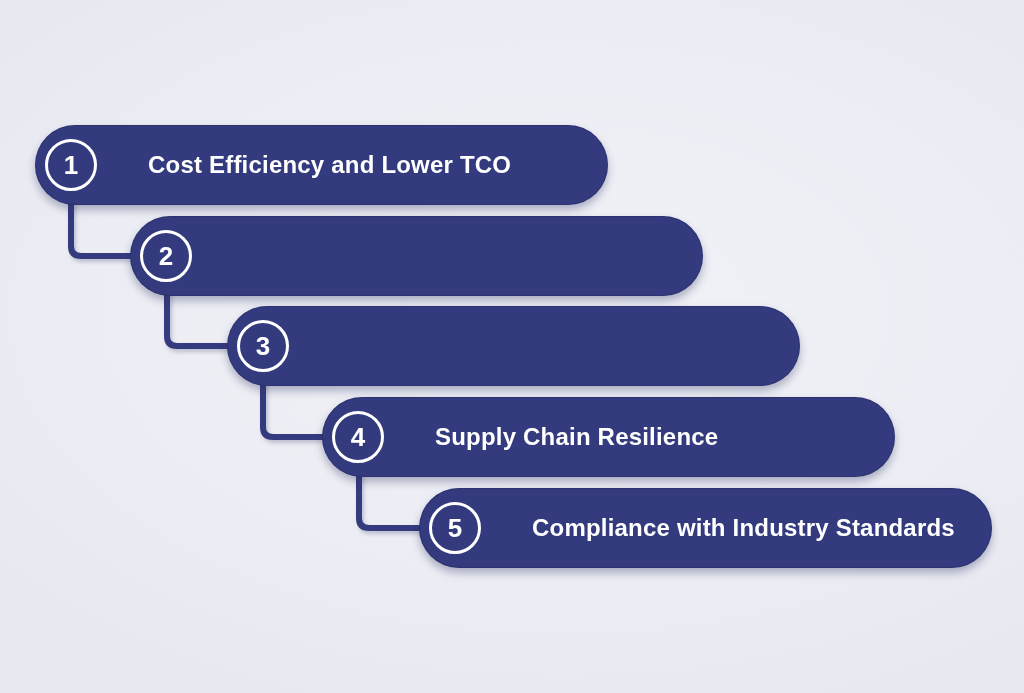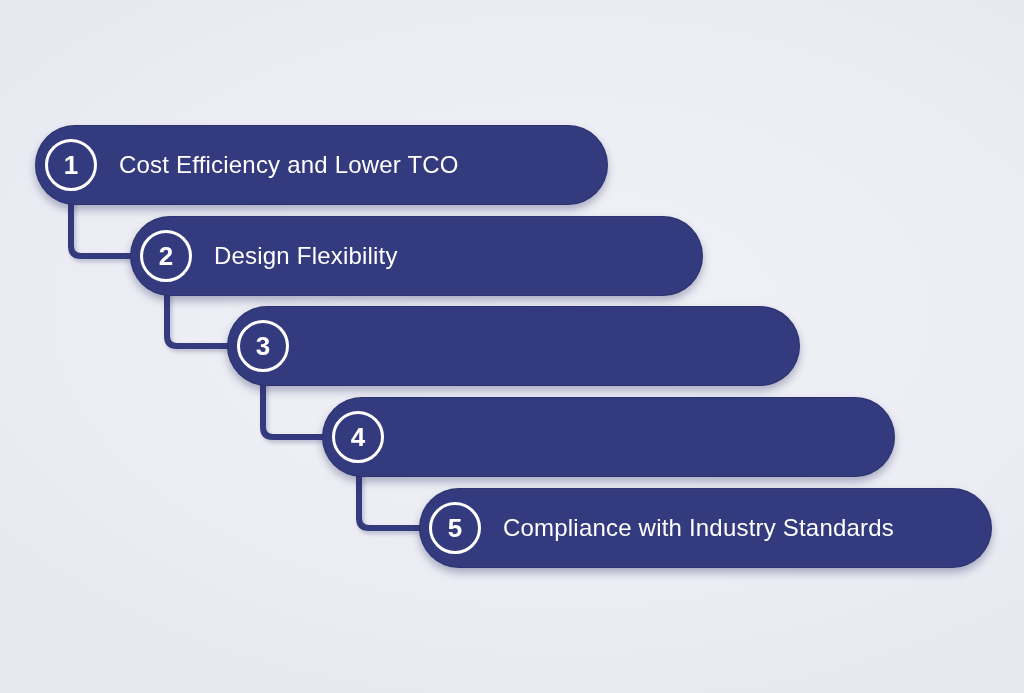--- a/index.html
+++ b/index.html
@@ -48,24 +48,24 @@
     margin-left:10px;
     border:3px solid var(--text-color);
     border-radius:50%;
     display:flex;align-items:center;justify-content:center;
     color:var(--text-color);
     font-size:26px;
     font-weight:600;
     line-height:1;
   }
   .step-label{
-    margin-left:22px;
+    margin-left:51px;
     color:var(--text-color);
     font-size:24px;
-    font-weight:400;
+    font-weight:700;
     letter-spacing:0.2px;
     white-space:nowrap;
   }
 </style>
 </head>
 <body>
 
 <div class="canvas">
 
   <svg class="connectors" width="1024" height="693" viewBox="0 0 1024 693">
@@ -79,33 +79,33 @@
     <div class="num-circle">
       <span>1</span>
     </div>
     <div class="step-label">Cost Efficiency and Lower TCO</div>
   </div>
 
   <div class="pill pill-2">
     <div class="num-circle">
       <span>2</span>
     </div>
-    <div class="step-label">Design Flexibility</div>
   </div>
 
   <div class="pill pill-3">
     <div class="num-circle">
       <span>3</span>
     </div>
   </div>
 
   <div class="pill pill-4">
     <div class="num-circle">
       <span>4</span>
     </div>
+    <div class="step-label">Supply Chain Resilience</div>
   </div>
 
   <div class="pill pill-5">
     <div class="num-circle">
       <span>5</span>
     </div>
     <div class="step-label">Compliance with Industry Standards</div>
   </div>
 
 </div>

